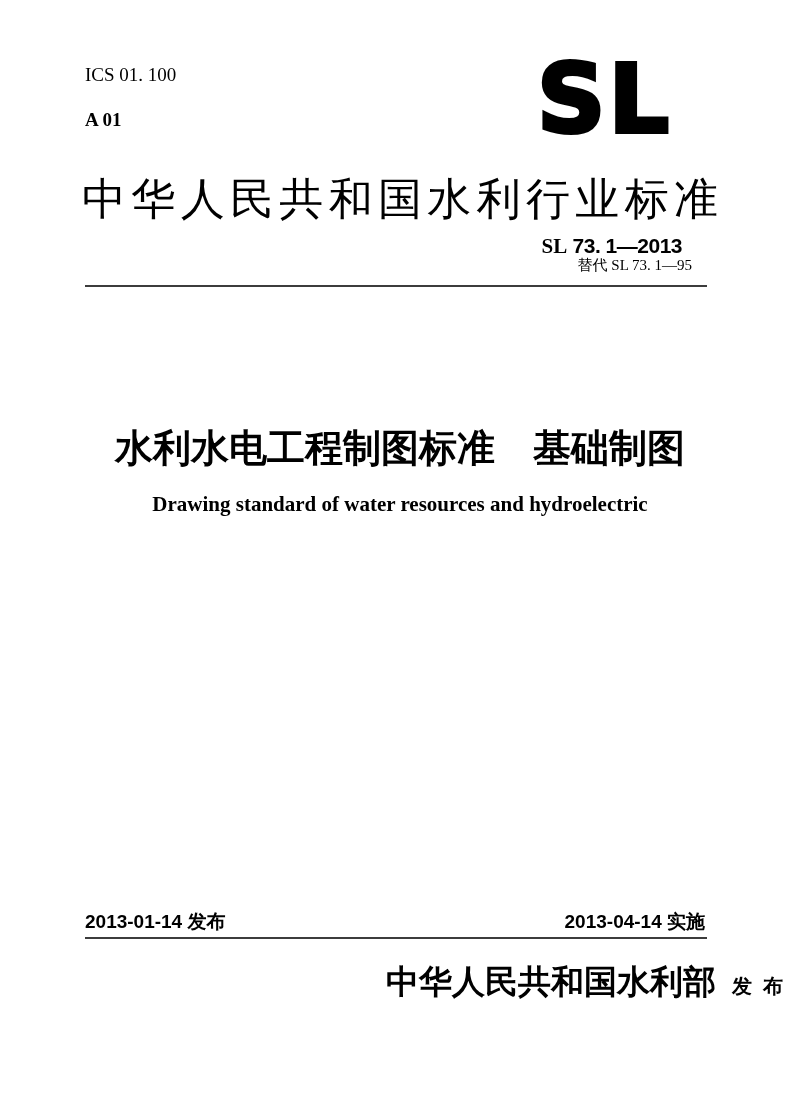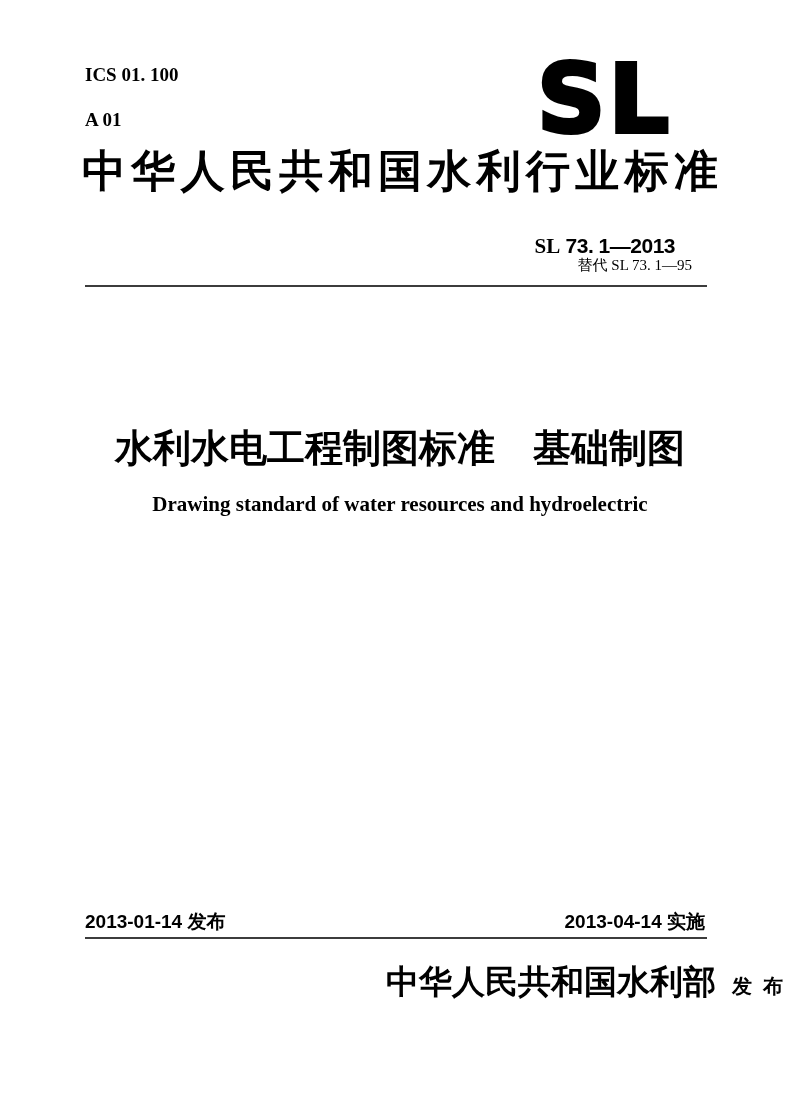--- a/index.html
+++ b/index.html
@@ -6,39 +6,39 @@
   body {
     width: 800px; height: 1093px;
     background: var(--bg, #ffffff);
     color: var(--text, #000000);
     position: relative;
     font-family: "Liberation Serif", "DejaVu Serif", serif;
     overflow: hidden;
   }
   .abs { position: absolute; }
 
-  #ics-code        { left: 85px; top: 64px;  font-size: 19px; font-weight: bold; line-height: 22px; }
+  #ics-code        { left: 85px; top: 64px;  font-size: 19px; font-weight: normal; line-height: 22px; }
   #class-code      { left: 85px; top: 109px; font-size: 19px; font-weight: bold; line-height: 22px; }
 
   #sl-logo {
     right: 128px; top: 63px; height: 72px;
     display: flex; align-items: center;
     font-family: "DejaVu Sans", "Liberation Sans", sans-serif;
     font-weight: bold; font-size: 95px; letter-spacing: 3px;
     -webkit-text-stroke: 4px var(--text, #000);
   }
 
   #standard-category {
-    left: 82px; right: 82px; top: 148px;
-    font-size: 44px; font-weight: bold; line-height: 48px;
+    left: 82px; right: 82px; top: 176px;
+    font-size: 44px; font-weight: normal; line-height: 48px;
     text-align: justify; text-align-last: justify;
     white-space: nowrap;
   }
 
-  #standard-number { right: 125px; top: 234px; font-size: 21px; font-weight: bold; line-height: 24px; text-align: right; white-space: nowrap; }
+  #standard-number { right: 118px; top: 234px; font-size: 21px; font-weight: bold; line-height: 24px; text-align: right; white-space: nowrap; }
   #standard-number .num { font-family: "Liberation Sans", "DejaVu Sans", sans-serif; letter-spacing: -0.5px; }
   #replaces-note   { right: 108px; top: 256px; font-size: 15px; line-height: 18px; text-align: right; white-space: nowrap; }
 
   .rule { left: 85px; right: 93px; height: 2px; background: var(--rule, #3c3c3c); }
   #top-rule    { top: 285px; }
   #bottom-rule { top: 937px; }
 
   #doc-title-zh {
     left: 0; right: 0; top: 427px;
     text-align: center;

